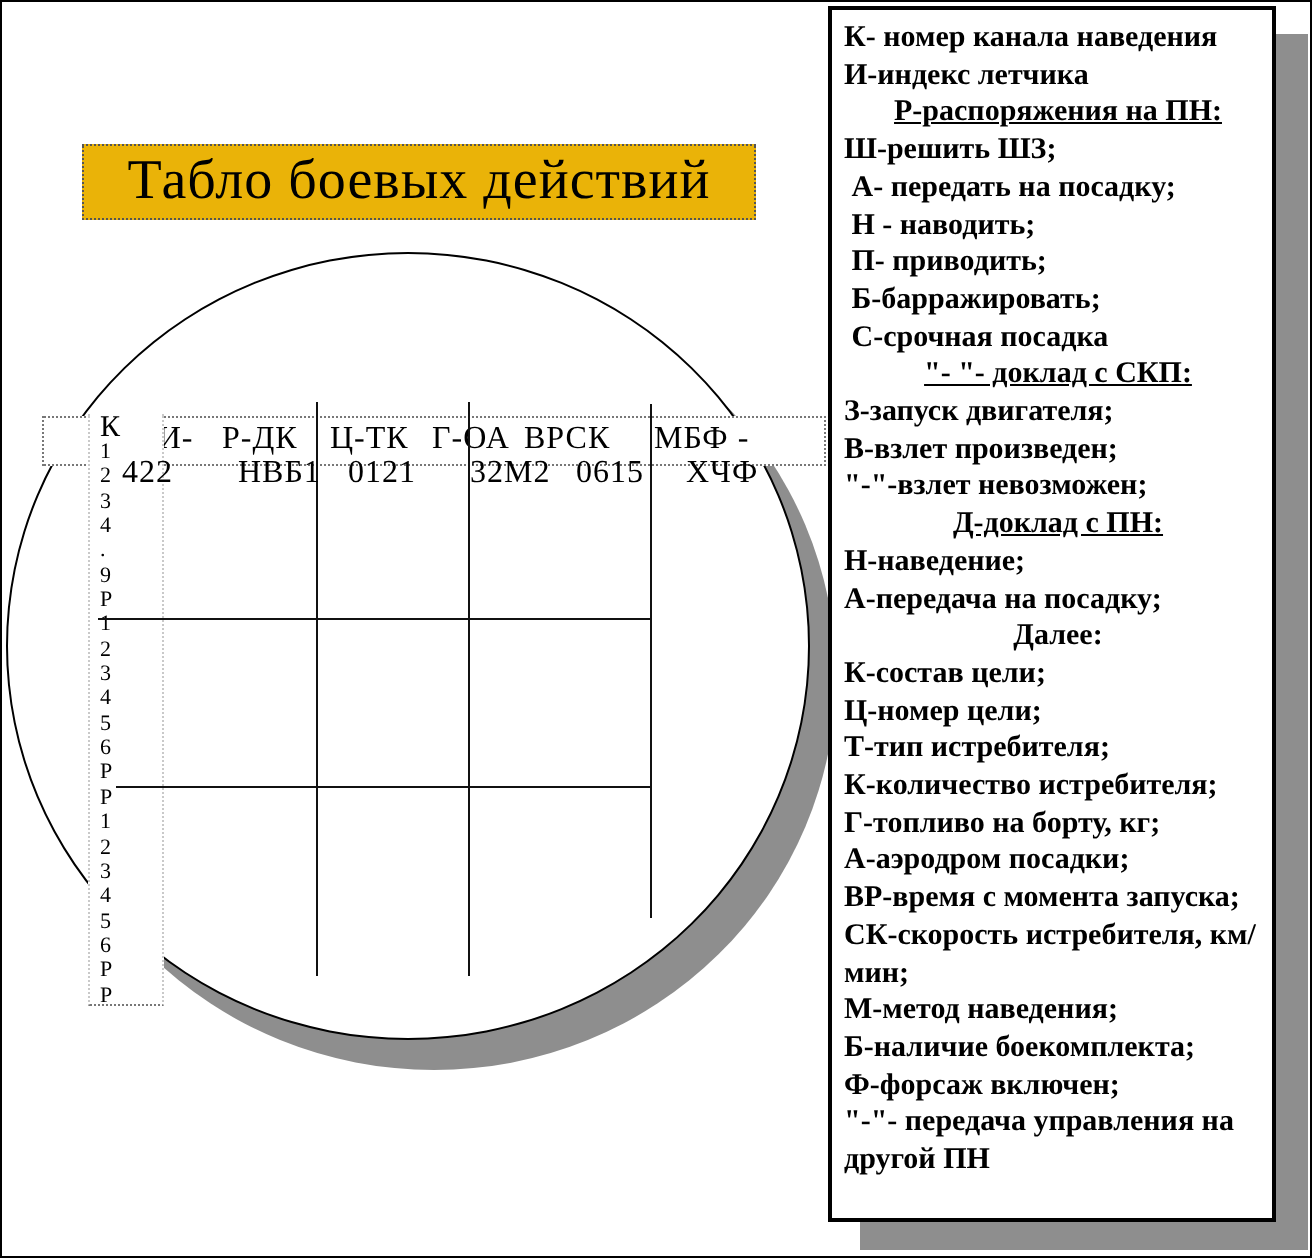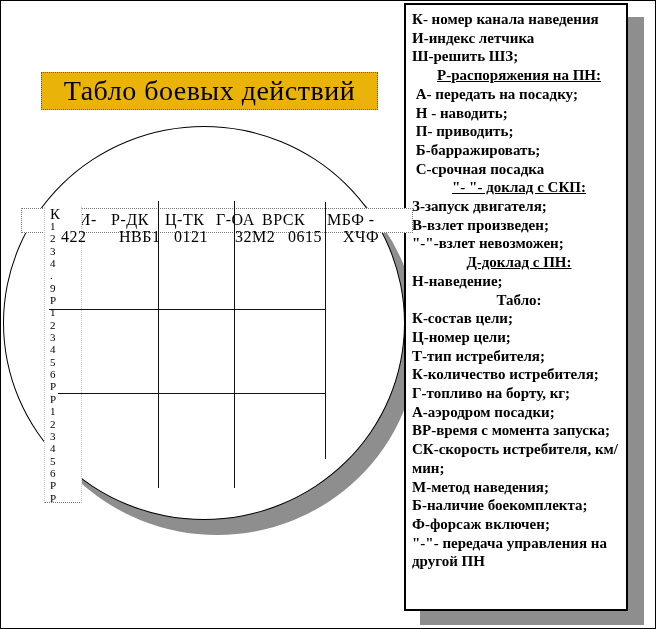--- a/index.html
+++ b/index.html
@@ -37,21 +37,21 @@
   }
   .k-head { font-size:15px; line-height:14px; height:13px; }
   .chan-col { font-size:11px; line-height:12.35px; white-space:pre-line; }
   
   .vline { position:absolute; width:1px; background:#111; z-index:6; }
   .hline { position:absolute; height:1px; background:#111; z-index:6; }
   
   .dcell { position:absolute; top:227px; font-size:16px; letter-spacing:.5px; z-index:6; white-space:pre; }
   
   .legend-panel {
-    position:absolute; left:403px; top:2px; width:224px; height:608px;
+    position:absolute; left:413px; top:2px; width:224px; height:608px;
     background:#fff; border:2px solid #000; box-sizing:border-box;
     box-shadow:16px 14px 0 #8e8e8e; z-index:2;
     padding:5px 0 2px 6px;
     font-size:15px; font-weight:bold; line-height:18.7px;
   }
   .legend-line { white-space:pre; }
   .legend-line.center { text-align:center; }
   .legend-line.underline { text-decoration:underline; }
 </style>
 </head>
@@ -108,34 +108,35 @@
   <span class="dcell" style="left:60px">422</span>
   <span class="dcell" style="left:118px">НВБ1</span>
   <span class="dcell" style="left:173px">0121</span>
   <span class="dcell" style="left:234px">32М2</span>
   <span class="dcell" style="left:287px">0615</span>
   <span class="dcell" style="left:342px">ХЧФ</span>
 
   <div class="legend-panel">
       <div class="legend-line">К- номер канала наведения</div>
       <div class="legend-line">И-индекс летчика</div>
+      <div class="legend-line center underline">Р-распоряжения на ПН:</div>
       <div class="legend-line">Ш-решить ШЗ;</div>
-      <div class="legend-line center underline">Р-распоряжения на ПН:</div>
       <div class="legend-line"> А- передать на посадку;</div>
       <div class="legend-line"> Н - наводить;</div>
       <div class="legend-line"> П- приводить;</div>
       <div class="legend-line"> Б-барражировать;</div>
       <div class="legend-line"> С-срочная посадка</div>
       <div class="legend-line center underline">"- "- доклад с СКП:</div>
       <div class="legend-line">З-запуск двигателя;</div>
       <div class="legend-line">В-взлет произведен;</div>
       <div class="legend-line">"-"-взлет невозможен;</div>
       <div class="legend-line center underline">Д-доклад с ПН:</div>
       <div class="legend-line">Н-наведение;</div>
-      <div class="legend-line center">Табло:</div>
+      <div class="legend-line">А-передача на посадку;</div>
+      <div class="legend-line center">Далее:</div>
       <div class="legend-line">К-состав цели;</div>
       <div class="legend-line">Ц-номер цели;</div>
       <div class="legend-line">Т-тип истребителя;</div>
       <div class="legend-line">К-количество истребителя;</div>
       <div class="legend-line">Г-топливо на борту, кг;</div>
       <div class="legend-line">А-аэродром посадки;</div>
       <div class="legend-line">ВР-время с момента запуска;</div>
       <div class="legend-line">СК-скорость истребителя, км/</div>
       <div class="legend-line">мин;</div>
       <div class="legend-line">М-метод наведения;</div>

